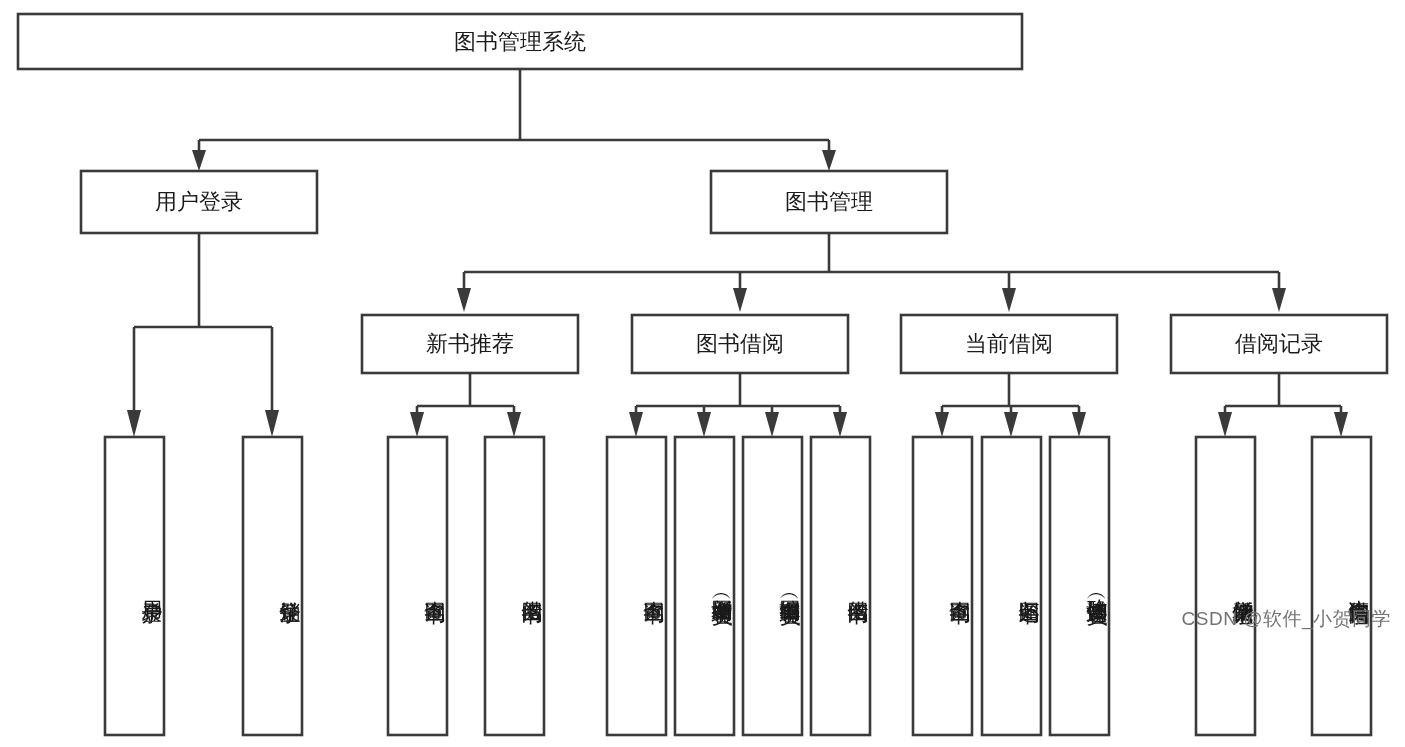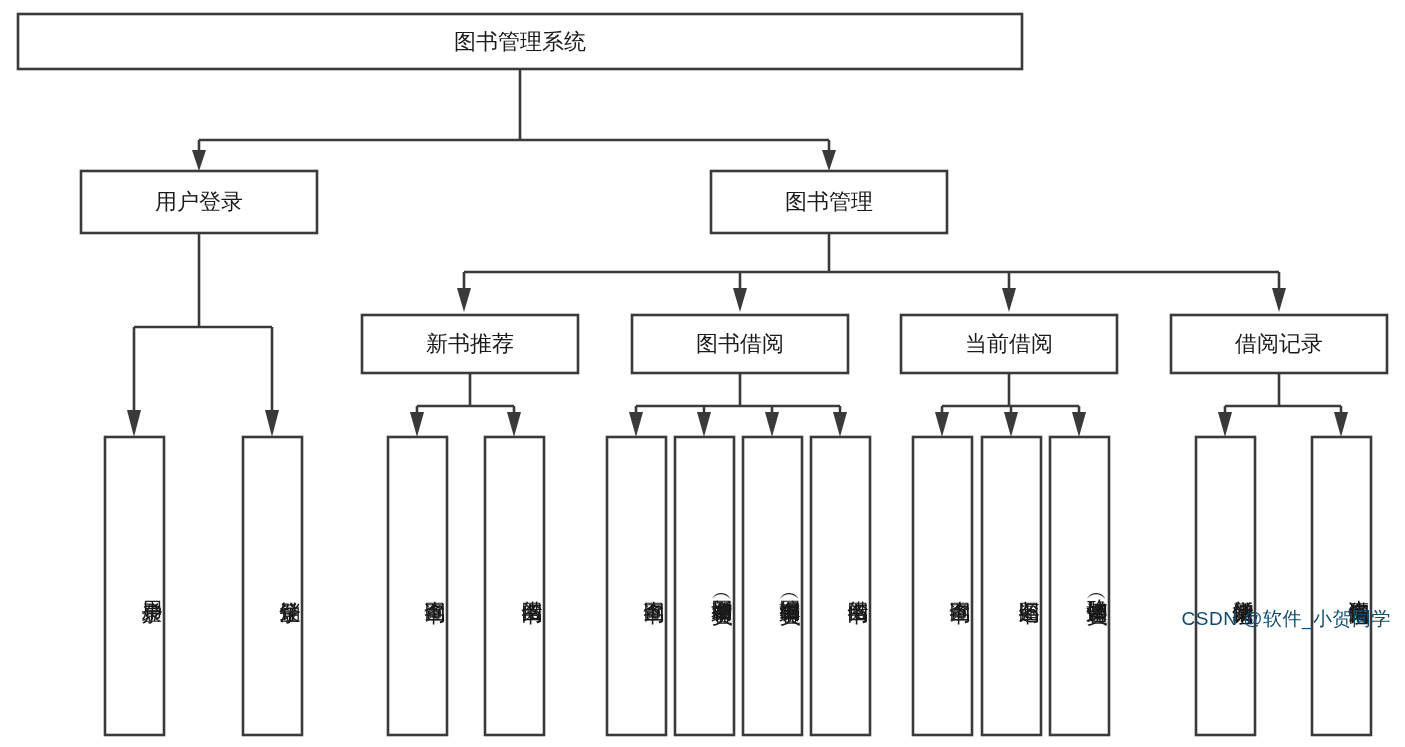--- a/index.html
+++ b/index.html
@@ -63,21 +63,21 @@
     display: flex;
     align-items: flex-start;
     justify-content: center;
   }
   .watermark {
     position: absolute;
     right: 14px;
     bottom: 8px;
     font-family: "Liberation Sans", "DejaVu Sans", sans-serif;
     font-size: 19px;
-    color: #0c4a6e;
+    color: #737373;
     white-space: nowrap;
     letter-spacing: 0.5px;
   }
 </style>
 </head>
 <body>
 
 <div id="diagram-root">
 
   <svg id="diagram-svg" viewBox="0 0 1405 747">

